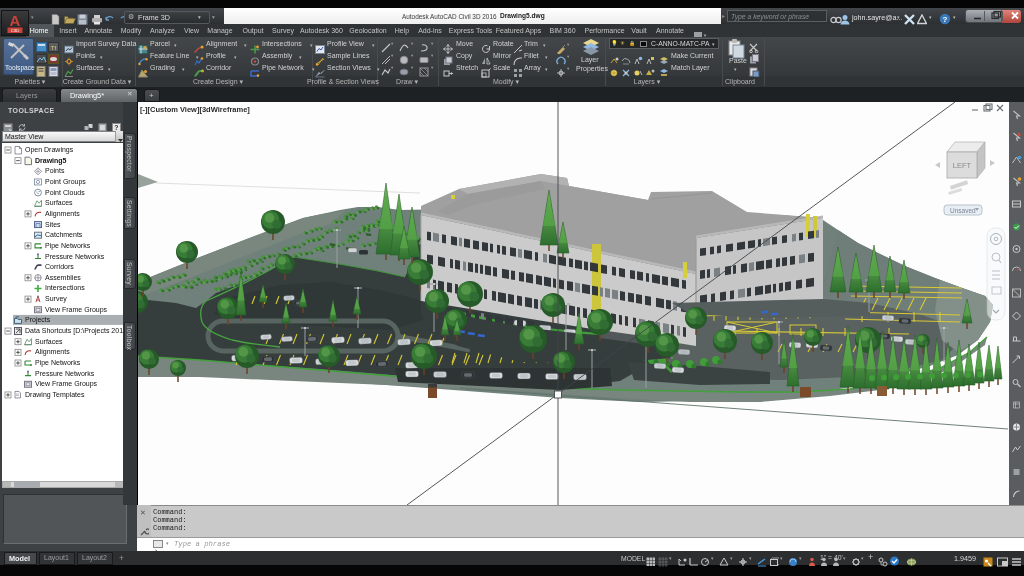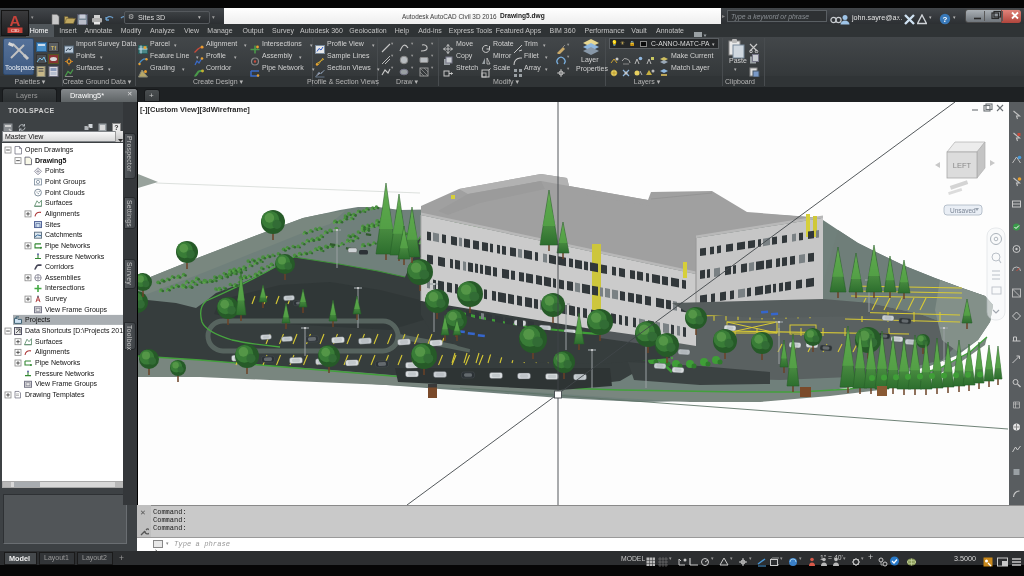--- a/index.html
+++ b/index.html
@@ -1289,21 +1289,21 @@
         <rect x="3" y="8" width="6" height="2.5" fill="#e8e8e8"></rect>
       </svg></div>
     <div style="position:absolute;left:104.0px;top:11px;width:12px;height:12px;z-index:5;"><svg width="12" height="10" viewBox="0 0 12 10">
         <path d="M2,5 a4,4 0 0 1 7,-2 M2,5 l0,-3 M2,5 l3,0" stroke="#6a9cc8" stroke-width="1.3" fill="none"></path>
       </svg></div>
     <div style="position:absolute;left:117.5px;top:11px;width:12px;height:12px;z-index:5;"><svg width="12" height="10" viewBox="0 0 12 10">
         <path d="M10,5 a4,4 0 0 0 -7,-2 M10,5 l0,-3 M10,5 l-3,0" stroke="#6a9cc8" stroke-width="1.3" fill="none"></path>
       </svg></div>
     <div style="position:absolute;left:124px;top:10.5px;width:86px;height:13px;background:linear-gradient(#3c4043,#292c2f);border:1px solid #55595d;border-radius:2px;z-index:5;"></div>
     <span style="position:absolute;left:128px;top:13px;font-size:7px;color:#b8b8b8;font-weight:normal;white-space:nowrap;z-index:6;">⚙</span>
-    <span style="position:absolute;left:138px;top:13px;font-size:7.2px;color:#dcdcdc;font-weight:normal;white-space:nowrap;z-index:6;">Sites 3D</span>
+    <span style="position:absolute;left:138px;top:13px;font-size:7.2px;color:#dcdcdc;font-weight:normal;white-space:nowrap;z-index:6;">Frame 3D</span>
     <span style="position:absolute;left:198px;top:14px;font-size:5.5px;color:#b8b8b8;font-weight:normal;white-space:nowrap;z-index:6;">▾</span>
     <span style="position:absolute;left:212px;top:14px;font-size:5.5px;color:#9a9a9a;font-weight:normal;white-space:nowrap;z-index:6;">▾</span>
     <div style="position:absolute;left:224px;top:8px;width:497px;height:16px;background:linear-gradient(#ffffff,#eeeeee);z-index:4;"></div>
     <span style="position:absolute;left:402px;top:12.5px;font-size:6.4px;color:#3a3a3a;font-weight:normal;white-space:nowrap;z-index:5;">Autodesk AutoCAD Civil 3D 2016</span>
     <span style="position:absolute;left:500px;top:12.4px;font-size:6.6px;color:#1a1a1a;font-weight:bold;white-space:nowrap;z-index:5;">Drawing5.dwg</span>
     <span style="position:absolute;left:722px;top:12px;font-size:6px;color:#888;font-weight:normal;white-space:nowrap;z-index:5;">▸</span>
     <div style="position:absolute;left:727px;top:10px;width:100px;height:12px;background:#2e3133;border:1px solid #5a5f63;z-index:5;"></div>
     <span style="position:absolute;left:731px;top:12.5px;font-size:6.8px;color:#8a8f94;font-weight:normal;white-space:nowrap;font-style:italic;z-index:6;">Type a keyword or phrase</span>
     <div style="position:absolute;left:830px;top:11px;width:12px;height:10px;z-index:5;"><svg width="12" height="10">
         <circle cx="3.5" cy="5" r="2.6" fill="none" stroke="#c8ccd0" stroke-width="1.2"></circle>
@@ -2055,21 +2055,21 @@
       </svg></div>
     <div style="position:absolute;left:889px;top:553px;width:11px;height:10px;z-index:4;"><svg width="11" height="11">
         <circle cx="5.5" cy="5" r="4.5" fill="#2a7ac8"></circle>
         <path d="M3,5 l2,2 3,-3.5" stroke="#fff" fill="none" stroke-width="1.2"></path>
       </svg></div>
     <div style="position:absolute;left:906px;top:553px;width:11px;height:10px;z-index:4;"><svg width="11" height="10">
         <ellipse cx="5.5" cy="5" rx="4.5" ry="3.5" fill="#8a9a5a"></ellipse>
         <ellipse cx="5.5" cy="5" rx="4.5" ry="1.5" fill="none" stroke="#c8d8a0" stroke-width="0.7"></ellipse>
         <path d="M5.5,1.5 v7" stroke="#c8d8a0" stroke-width="0.7"></path>
       </svg></div>
-    <span style="position:absolute;left:954px;top:553.5px;font-size:7.2px;color:#d8d8d8;font-weight:normal;white-space:nowrap;z-index:4;">3.5000</span>
+    <span style="position:absolute;left:954px;top:553.5px;font-size:7.2px;color:#d8d8d8;font-weight:normal;white-space:nowrap;z-index:4;">1.9459</span>
     <div style="position:absolute;left:983px;top:553px;width:11px;height:10px;z-index:4;"><svg width="11" height="10">
         <rect x="0.5" y="0.5" width="9" height="9" fill="#c8881a"></rect>
         <circle cx="3.5" cy="4" r="1.5" fill="#fff"></circle>
         <path d="M5,6 l3,3" stroke="#fff" stroke-width="1.2"></path>
       </svg></div>
     <div style="position:absolute;left:997px;top:553px;width:11px;height:10px;z-index:4;"><svg width="11" height="10">
         <rect x="0.5" y="1" width="10" height="8" fill="none" stroke="#c8c8c8"></rect>
         <rect x="5" y="4" width="5.5" height="5" fill="#c8c8c8"></rect>
       </svg></div>
     <div style="position:absolute;left:1011px;top:553px;width:11px;height:10px;z-index:4;"><svg width="11" height="10">

